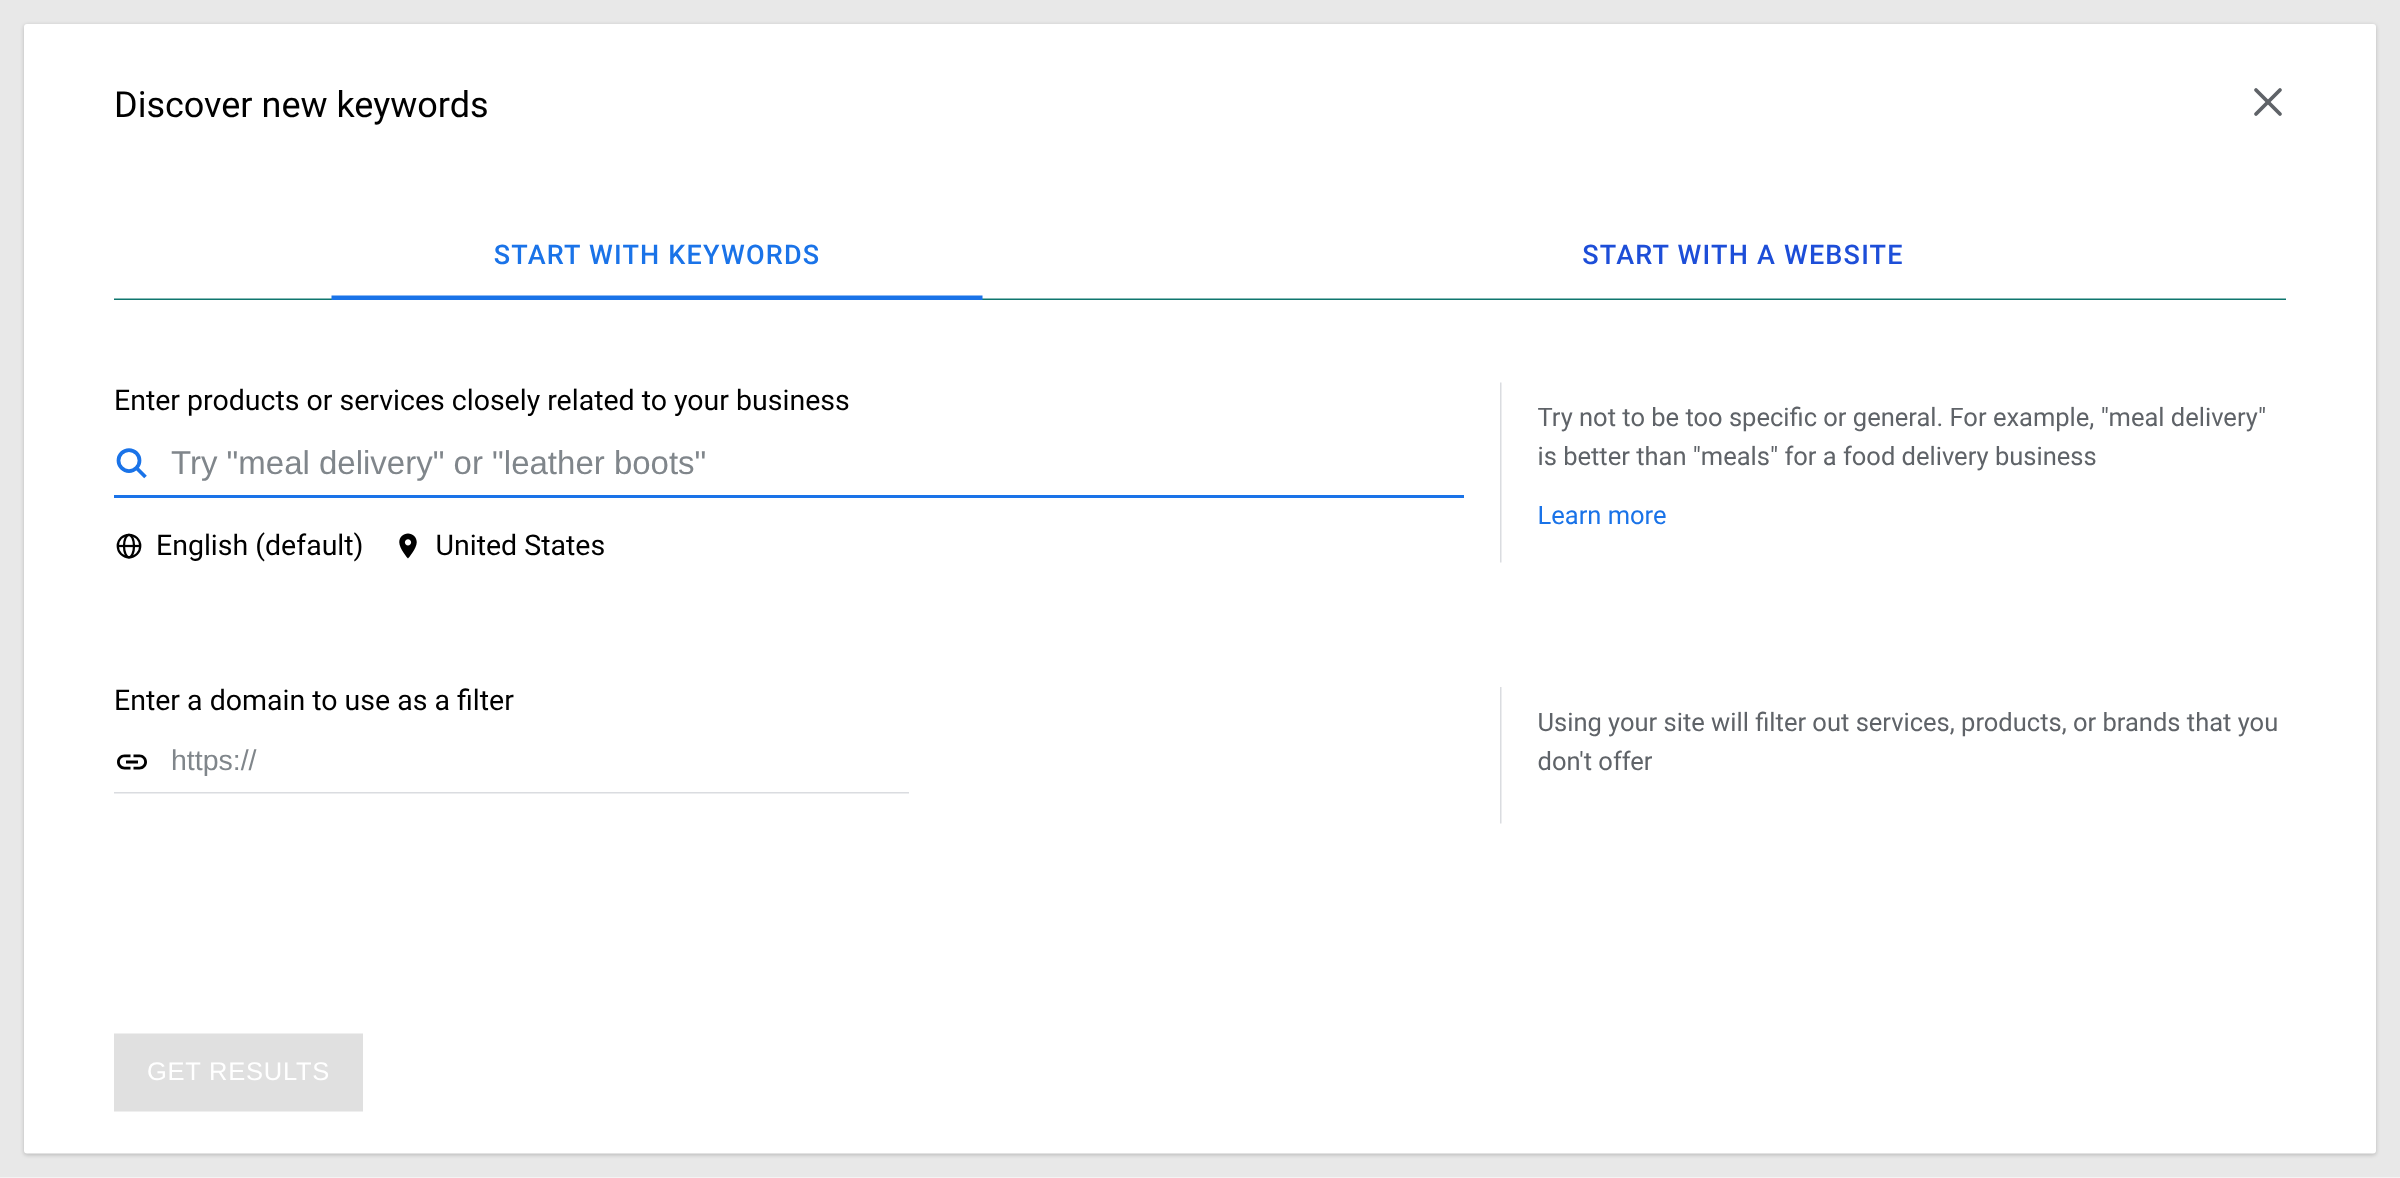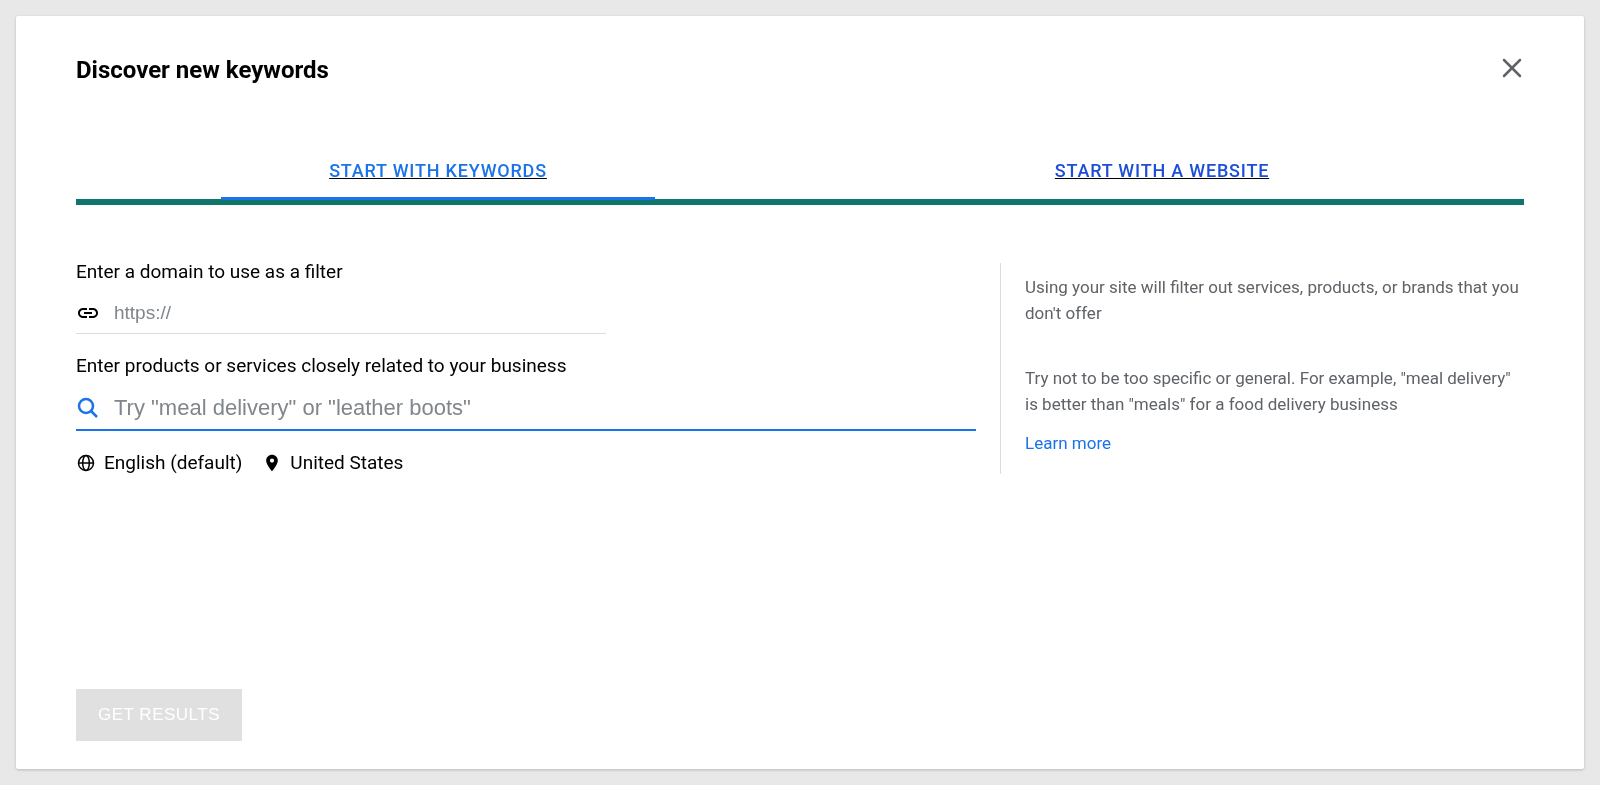--- a/index.html
+++ b/index.html
@@ -23,40 +23,39 @@
       position: relative;
     }
     .card-header {
       padding: 40px 60px 0 60px;
       display: flex;
       justify-content: space-between;
       align-items: flex-start;
     }
     .card-title {
       font-size: 24px;
-      font-weight: 700;
+      font-weight: 400;
       color: #000;
     }
     .close-btn {
       cursor: pointer;
       color: #5f6368;
       padding: 8px;
       margin-top: -8px;
       margin-right: -8px;
     }
     .close-btn svg {
       width: 24px;
       height: 24px;
       stroke: currentColor;
     }
     .tabs {
       display: flex;
       margin: 50px 60px 0 60px;
-      border-bottom: 6px solid #0f766e;
-      text-decoration: underline;
+      border-bottom: 1px solid #0f766e;
     }
     .tab {
       flex: 1;
       text-align: center;
       padding: 18px 0;
       font-size: 18px;
       font-weight: 500;
       letter-spacing: 0.8px;
       text-transform: uppercase;
       cursor: pointer;
@@ -207,37 +206,20 @@
       </svg>
     </div>
   </div>
 
   <div class="tabs">
     <div class="tab active">Start with keywords</div>
     <div class="tab inactive">Start with a website</div>
   </div>
 
   <div class="content">
-    <div class="row second">
-      <div class="left-col">
-        <label class="field-label">Enter a domain to use as a filter</label>
-        <div class="input-wrap plain">
-          <span class="input-icon link">
-            <svg viewBox="0 0 24 24">
-              <path d="M3.9 12c0-1.71 1.39-3.1 3.1-3.1h4V7H7c-2.76 0-5 2.24-5 5s2.24 5 5 5h4v-1.9H7c-1.71 0-3.1-1.39-3.1-3.1zM8 13h8v-2H8v2zm9-6h-4v1.9h4c1.71 0 3.1 1.39 3.1 3.1s-1.39 3.1-3.1 3.1h-4V17h4c2.76 0 5-2.24 5-5s-2.24-5-5-5z"></path>
-            </svg>
-          </span>
-          <input type="text" class="text-input smaller" placeholder="https://" style="">
-        </div>
-      </div>
-      <div class="right-col">
-        <div class="help-text">Using your site will filter out services, products, or brands that you don't offer</div>
-      </div>
-    </div>
-
     <div class="row">
       <div class="left-col">
         <label class="field-label">Enter products or services closely related to your business</label>
         <div class="input-wrap">
           <span class="input-icon search">
             <svg viewBox="0 0 24 24" stroke-width="2.5">
               <circle cx="10" cy="10" r="7"></circle>
               <line x1="15" y1="15" x2="21" y2="21"></line>
             </svg>
           </span>
@@ -262,18 +244,35 @@
             </span>
             <span class="meta-text">United States</span>
           </div>
         </div>
       </div>
       <div class="right-col">
         <div class="help-text">Try not to be too specific or general. For example, "meal delivery" is better than "meals" for a food delivery business</div>
         <a class="learn-more-link">Learn more</a>
       </div>
     </div>
+
+    <div class="row second">
+      <div class="left-col">
+        <label class="field-label">Enter a domain to use as a filter</label>
+        <div class="input-wrap plain">
+          <span class="input-icon link">
+            <svg viewBox="0 0 24 24">
+              <path d="M3.9 12c0-1.71 1.39-3.1 3.1-3.1h4V7H7c-2.76 0-5 2.24-5 5s2.24 5 5 5h4v-1.9H7c-1.71 0-3.1-1.39-3.1-3.1zM8 13h8v-2H8v2zm9-6h-4v1.9h4c1.71 0 3.1 1.39 3.1 3.1s-1.39 3.1-3.1 3.1h-4V17h4c2.76 0 5-2.24 5-5s-2.24-5-5-5z"></path>
+            </svg>
+          </span>
+          <input type="text" class="text-input smaller" placeholder="https://" style="">
+        </div>
+      </div>
+      <div class="right-col">
+        <div class="help-text">Using your site will filter out services, products, or brands that you don't offer</div>
+      </div>
+    </div>
   </div>
 
   <div class="footer">
     <button class="get-results-btn">Get results</button>
   </div>
 </div>
 
 </body></html>

